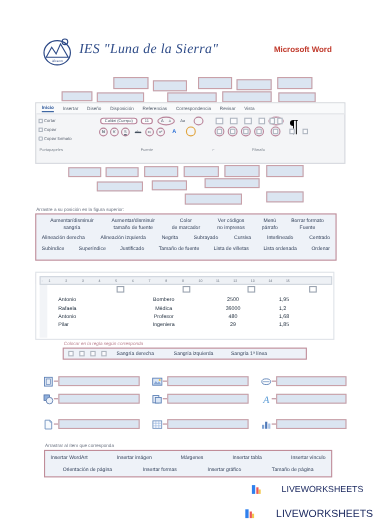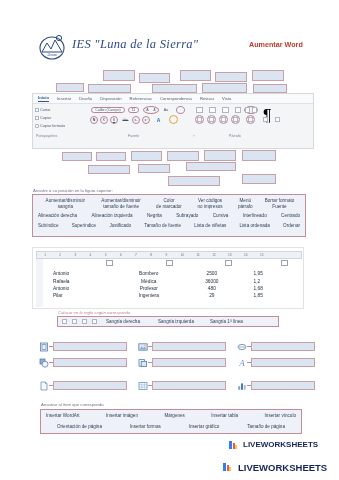--- a/index.html
+++ b/index.html
@@ -113,22 +113,22 @@
     flex:0 0 auto;
   }
   .dash{width:4px;height:1px;background:#b98d99;flex:0 0 auto;}
   .blank{
     width:74px;height:9px;background:#dbe5f1;border:1px solid #c9a0a8;
     box-sizing:border-box;flex:0 0 auto;
   }
 
   
   .lw{
-    position:absolute;display:flex;align-items:center;gap:6px;
-    font-weight:bold;color:#16245c;white-space:nowrap;
+    position:absolute;display:flex;align-items:center;gap:19px;
+    font-weight:normal;color:#16245c;white-space:nowrap;
   }
   .lw-mark{
     display:inline-block;width:8px;height:8px;
     background:
       linear-gradient(#2f80ed,#2f80ed) 0 0/3px 8px no-repeat,
       linear-gradient(#eb5757,#eb5757) 3.5px 2px/2px 6px no-repeat,
       linear-gradient(#f2c94c,#f2c94c) 6px 4px/2px 4px no-repeat;
   }
 </style>
 </head>
@@ -138,21 +138,21 @@
 
   <div class="logo">
     <svg width="30" height="30" viewBox="0 0 30 30">
       <ellipse cx="14" cy="16" rx="12" ry="11" fill="none" stroke="#2d4a87" stroke-width="1.1"></ellipse>
       <path d="M4 20 L9 11 L13 17 L17 8 L24 20 Z" fill="none" stroke="#2d4a87" stroke-width="1"></path>
       <circle cx="21" cy="6" r="2.6" fill="none" stroke="#2d4a87" stroke-width="1"></circle>
       <text x="14" y="24" font-size="3.2" fill="#2d4a87" text-anchor="middle" font-family="'Liberation Serif',serif">Alcamo</text>
     </svg>
   </div>
   <div class="school-name">IES "Luna de la Sierra"</div>
-  <div class="app-name">Aumentar Word</div>
+  <div class="app-name">Microsoft Word</div>
 
   <div class="abox" style="left:103px;top:70px;width:32px;height:11px;"></div>
   <div class="abox" style="left:139px;top:73px;width:31px;height:10px;"></div>
   <div class="abox" style="left:180px;top:70px;width:31px;height:11px;"></div>
   <div class="abox" style="left:215px;top:72px;width:32px;height:10px;"></div>
   <div class="abox" style="left:252px;top:70px;width:32px;height:11px;"></div>
 
   <div class="abox" style="left:56px;top:83px;width:28px;height:9px;"></div>
   <div class="abox" style="left:88px;top:84px;width:43px;height:9px;"></div>
   <div class="abox" style="left:152px;top:84px;width:45px;height:9px;"></div>

